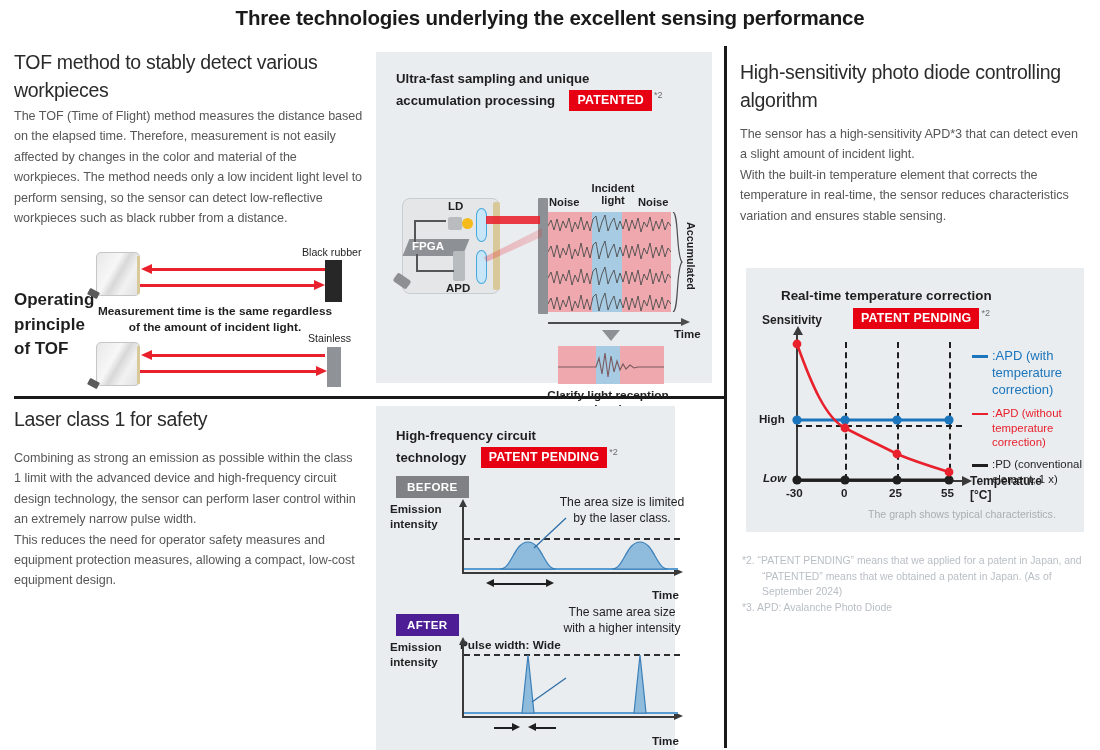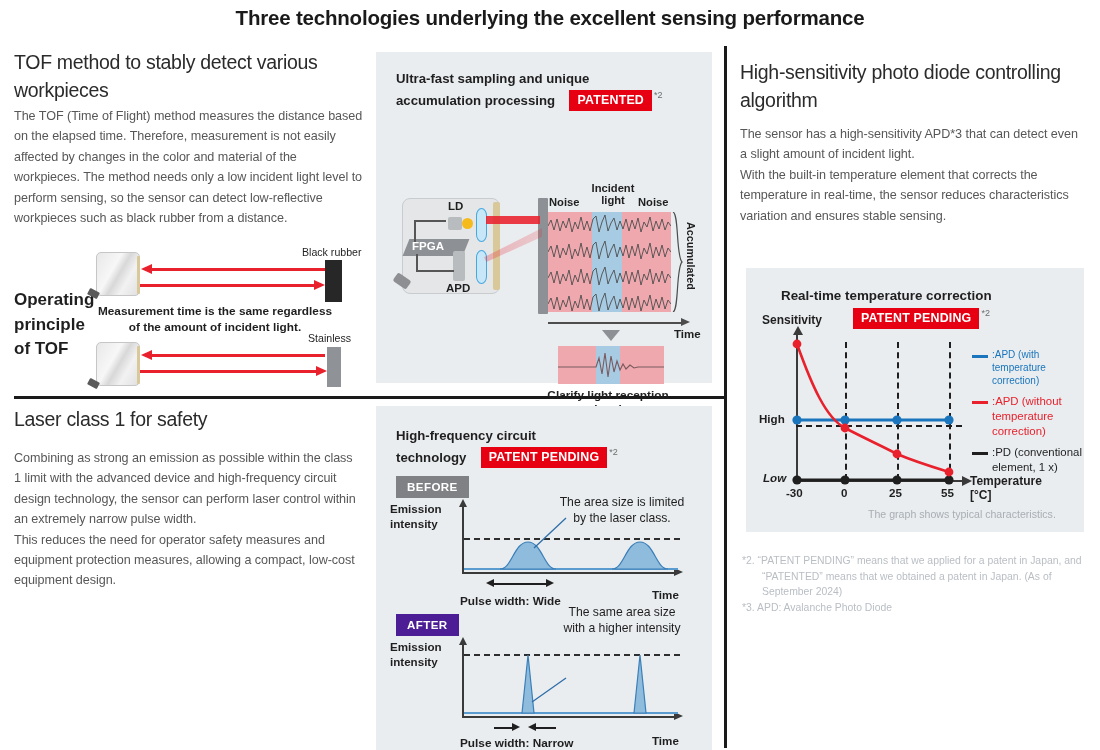--- a/index.html
+++ b/index.html
@@ -130,27 +130,27 @@
   }
 
   
   .chart-axis-label {
     font-size: 11.6px; font-weight: bold; color: #1f1f1f; line-height: 1.28;
   }
   .callout {
     font-size: 12.2px; font-weight: normal; color: #1f1f1f;
     line-height: 1.32; text-align: center;
   }
-  .pw-label { font-size: 11.8px; font-weight: bold; color: #1f1f1f; }
+  .pw-label { font-size: 11.8px; font-weight: bold; color: #1f1f1f; margin-top: 44px; }
 
   
   .rt-panel-title { font-size: 13.4px; font-weight: bold; color: #1f1f1f; }
   .axis-text { font-size: 12px; font-weight: bold; color: #1f1f1f; }
   .tick-text { font-size: 11.6px; font-weight: bold; color: #1f1f1f; }
-  .legend-blue { color: #1a75bc; font-size: 10px; line-height: 1.3; }
+  .legend-blue { color: #1a75bc; font-size: 13px; line-height: 1.3; }
   .legend-red  { color: #e8212c; font-size: 11.4px; line-height: 1.3; }
   .legend-black{ color: #1f1f1f; font-size: 11.4px; line-height: 1.3; }
   .graph-note { font-size: 10.6px; color: #a9aeb3; }
 
   .footnote {
     font-size: 10.4px; color: #b9bec4; line-height: 1.5;
   }
   .footnote .hang { display: block; padding-left: 20px; text-indent: -20px; }
 </style>
 </head>
@@ -275,21 +275,21 @@
       <div class="wave-box-noise" style="left:12px; top:166px; width:38px; height:38px;"></div>
       <div class="wave-box-sig" style="left:50px; top:166px; width:24px; height:38px;"></div>
       <div class="wave-box-noise" style="left:74px; top:166px; width:44px; height:38px;"></div>
       <svg class="abs" style="left:12px; top:166px;" width="106" height="38" viewBox="0 0 106 38">
         <path d="M0,21 L38,21 L41,12 L44,28 L47,7 L50,31 L53,10 L56,26 L59,15 L62,24 L65,18 L68,23 L72,19 L76,22 L80,21 L106,21" stroke="#7a5a5e" stroke-width="1.1" fill="none"></path>
       </svg>
       <div class="abs clarify-label" style="left:-18px; top:208px; width:160px;">Clarify light reception signals</div>
     </div>
   </div>
 
-  <div class="abs panel" style="left:376px; top:406px; width:336px; height:344px;">
+  <div class="abs panel" style="left:376px; top:406px; width:299px; height:344px;">
 
     <div class="abs panel-title" style="left:20px; top:20px;">High-frequency circuit</div>
 
     <div class="abs" style="left:20px; top:41px; white-space:nowrap;">
       <span class="panel-title">technology</span>
       <span class="badge" style="margin-left:10px;">PATENT PENDING</span><span class="badge-sup">*2</span>
     </div>
 
     <div class="abs" style="left:20px; top:70px;">
       <span class="tag-before">BEFORE</span>

